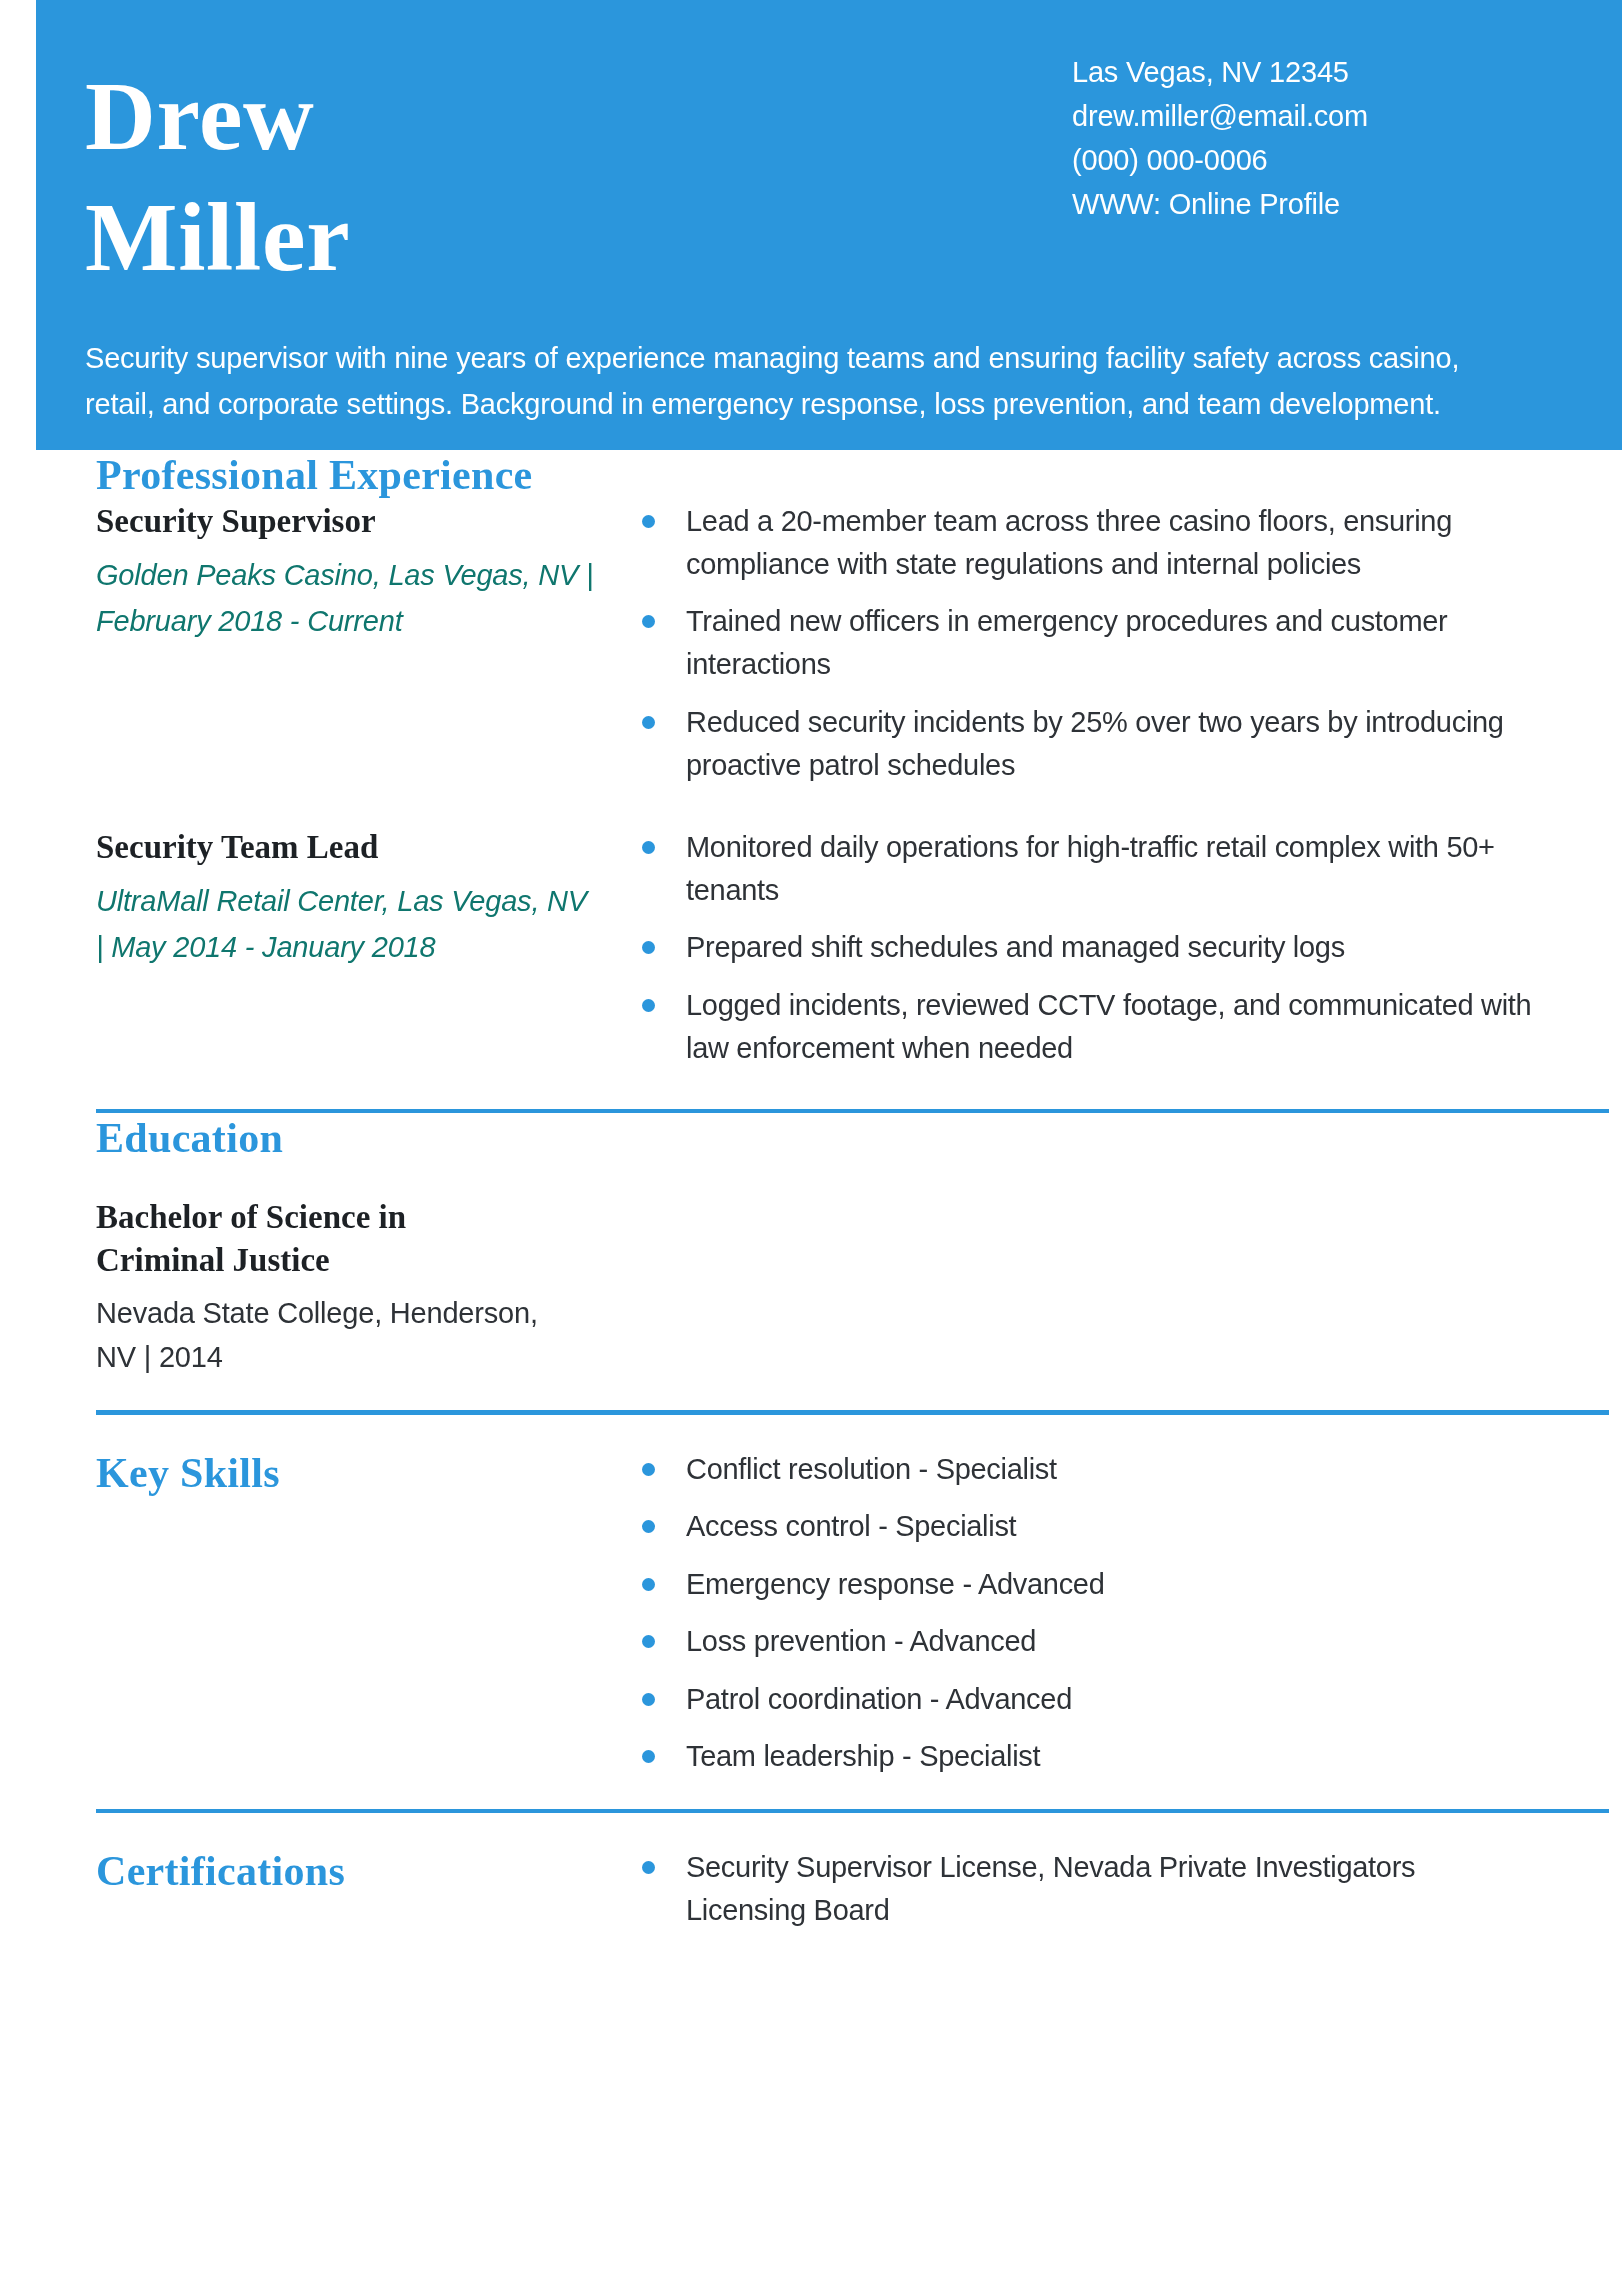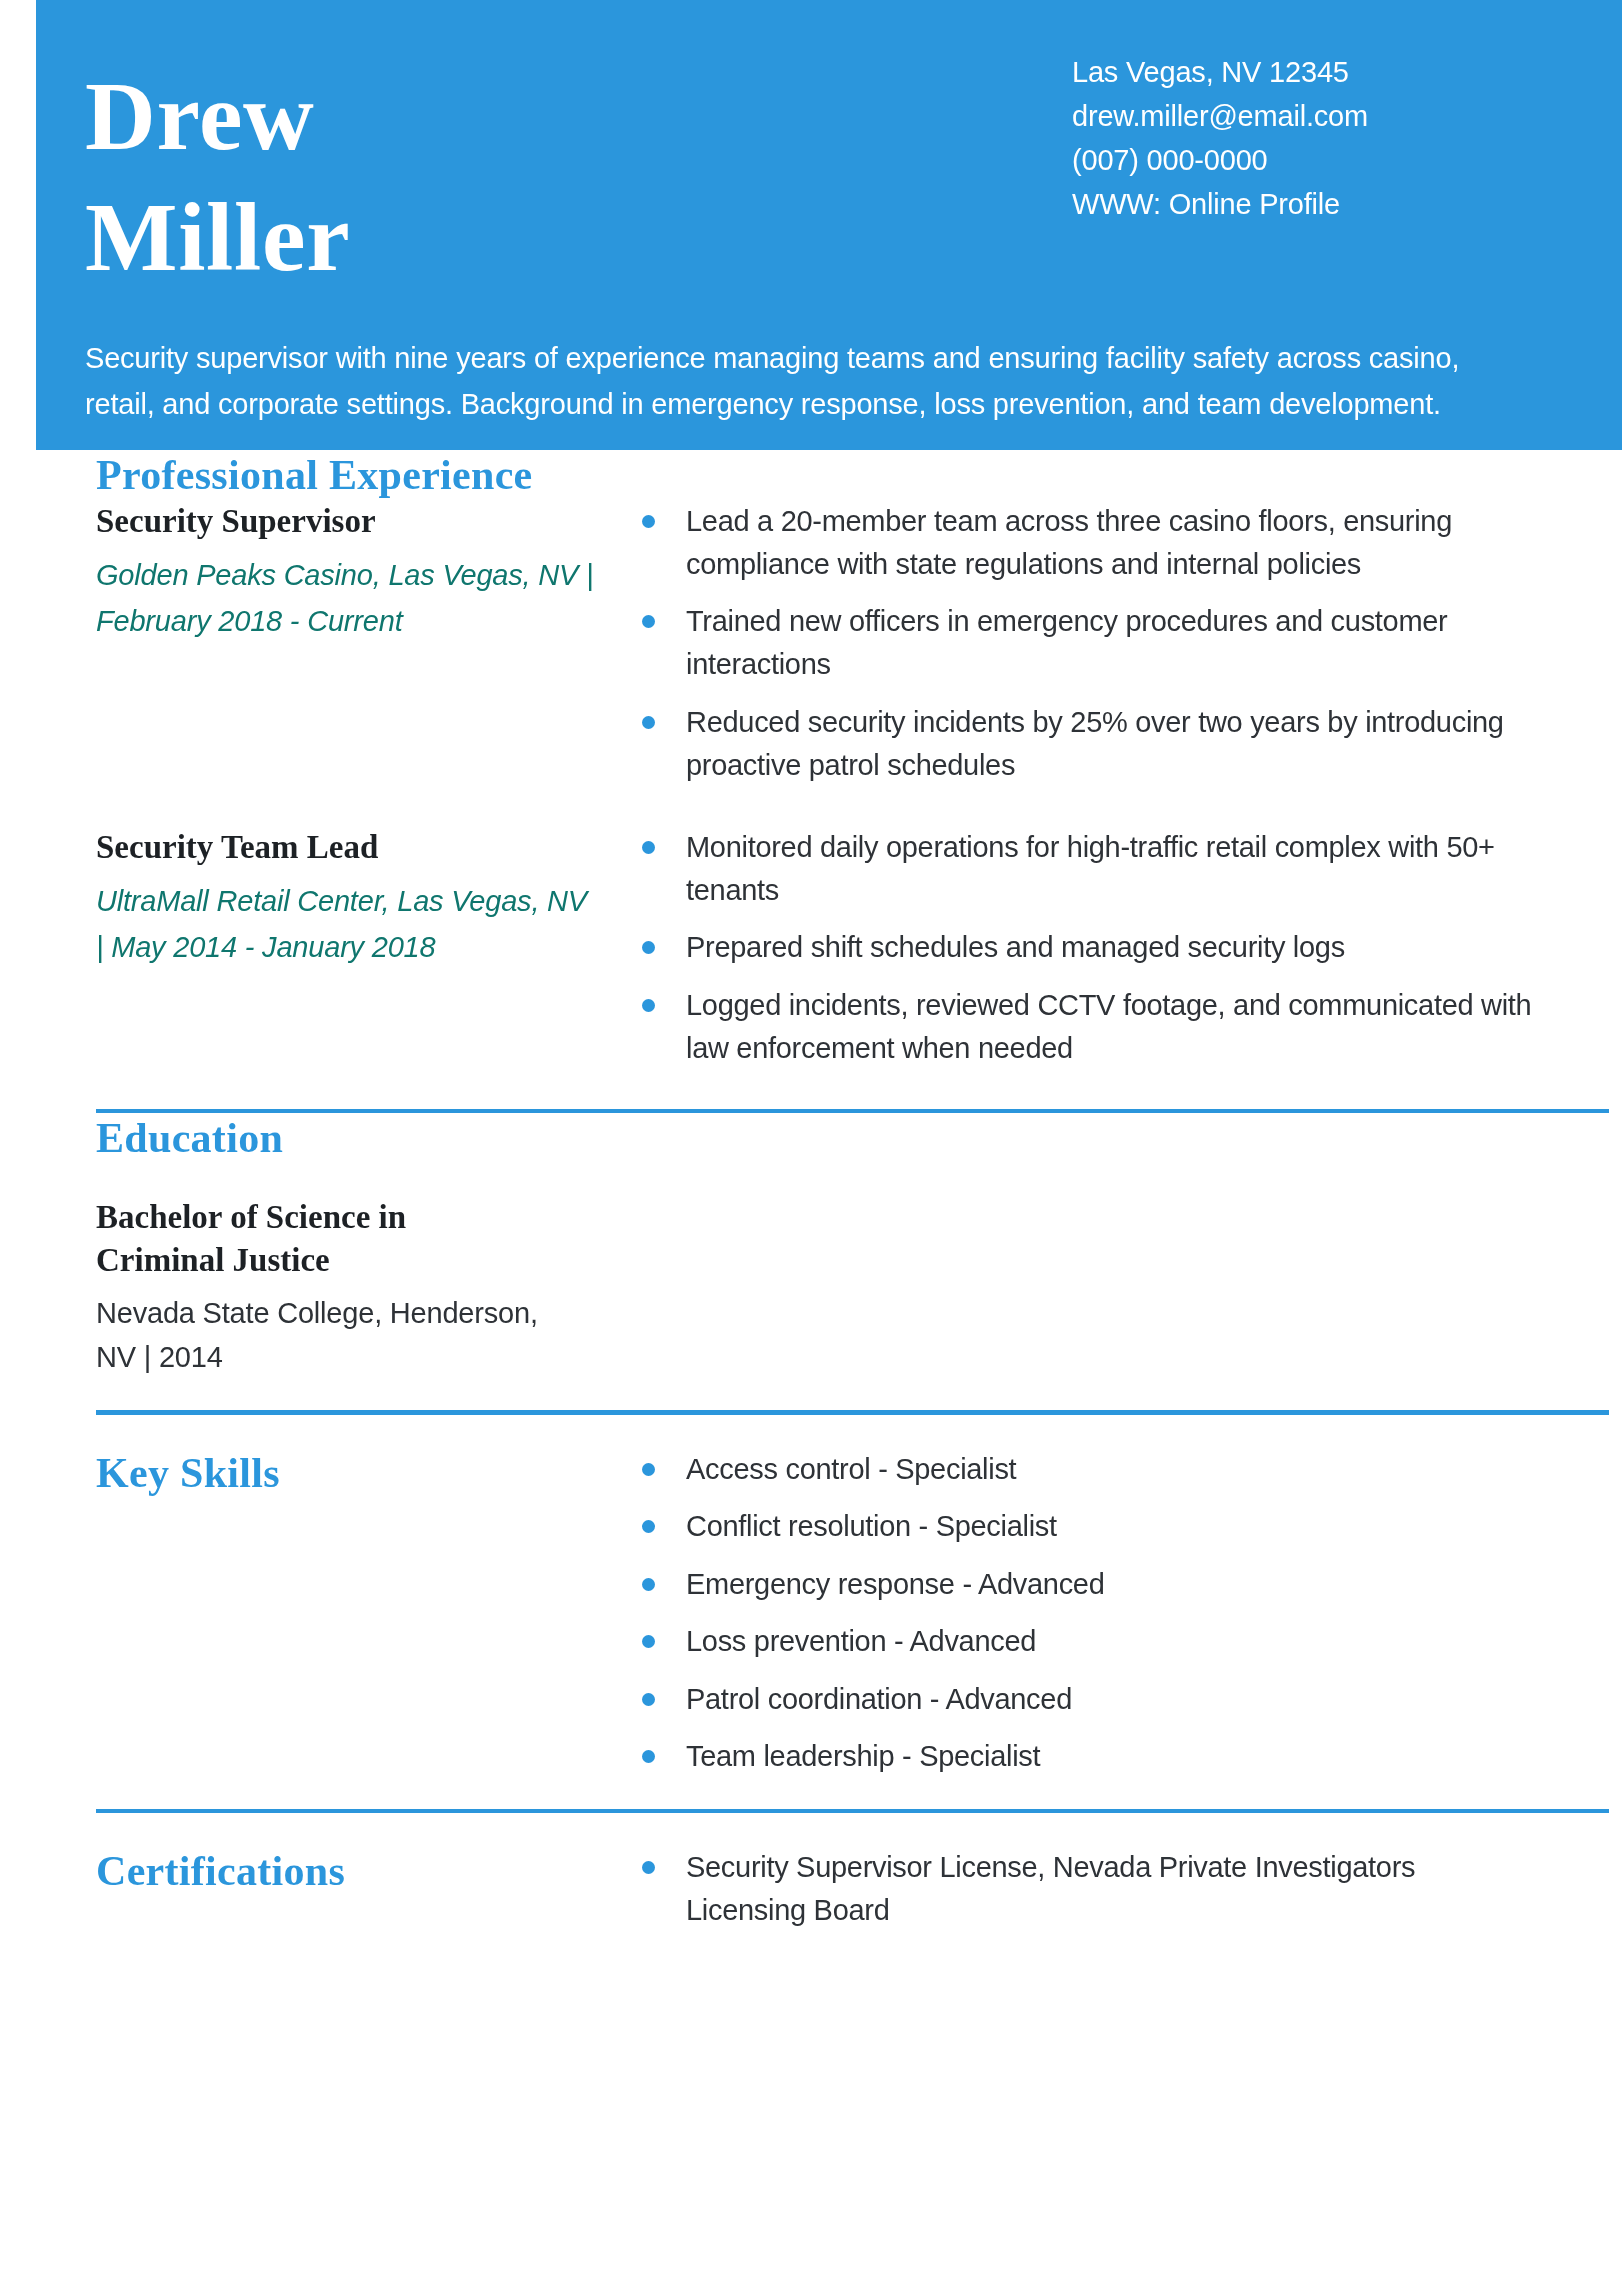--- a/index.html
+++ b/index.html
@@ -135,21 +135,21 @@
 
 <div class="page">
 
   <header class="header">
     <div class="header-top">
       <h1 class="name">Drew
 Miller</h1>
       <div class="contact">
         <div>Las Vegas, NV 12345</div>
         <div>drew.miller@email.com</div>
-        <div>(007) 000-0000</div>
+        <div>(000) 000-0006</div>
         <div>WWW: Online Profile</div>
       </div>
     </div>
     <p class="summary">Security supervisor with nine years of experience managing teams and ensuring facility safety across casino,
 retail, and corporate settings. Background in emergency response, loss prevention, and team development.</p>
   </header>
 
   <main class="body">
 
     <section>
@@ -201,22 +201,22 @@
         <div></div>
       </div>
     </section>
 
     <hr class="divider">
 
     <section class="skills-block">
       <div class="row row-section">
         <h2 class="section-heading">Key Skills</h2>
         <ul class="bullets">
+          <li>Conflict resolution - Specialist</li>
           <li>Access control - Specialist</li>
-          <li>Conflict resolution - Specialist</li>
           <li>Emergency response - Advanced</li>
           <li>Loss prevention - Advanced</li>
           <li>Patrol coordination - Advanced</li>
           <li>Team leadership - Specialist</li>
         </ul>
       </div>
     </section>
 
     <hr class="divider">
 

